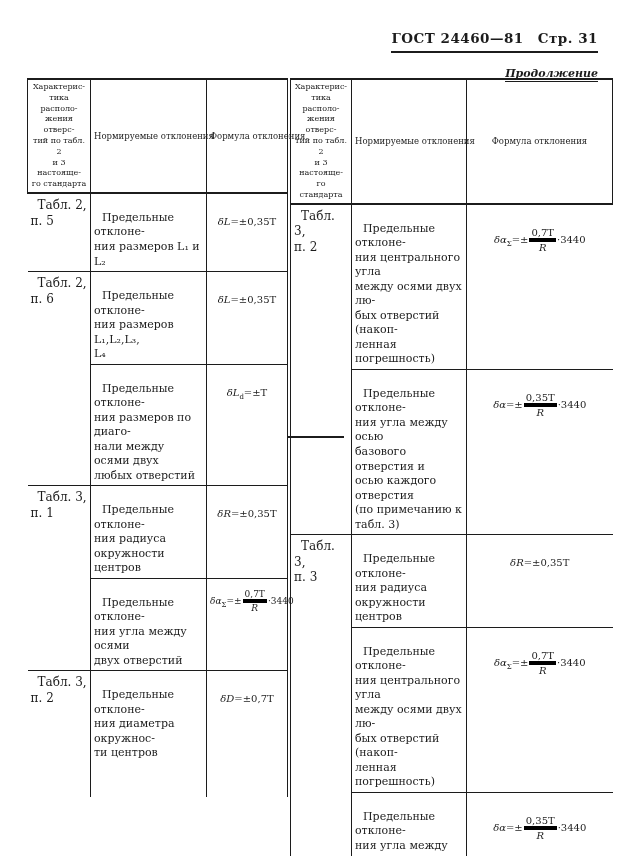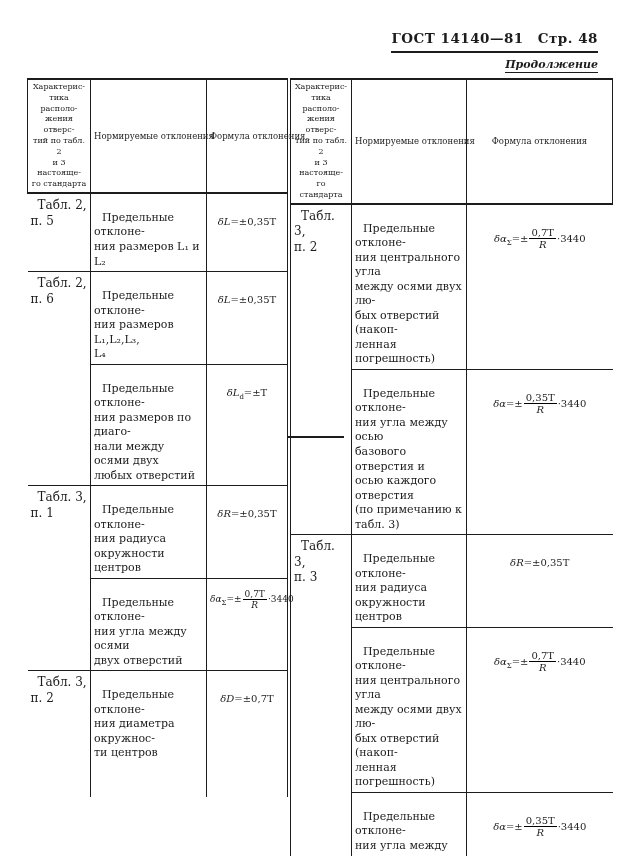--- a/index.html
+++ b/index.html
@@ -12,21 +12,21 @@
     overflow: hidden;
   }
 
   
   .page-header { position:absolute; top:30px; right:42px; text-align:right; }
   .gost-line {
     font-weight:bold; font-size:13.5px; letter-spacing:0.5px;
     border-bottom:2px solid #1c1c1c; padding-bottom:5px; white-space:nowrap;
   }
   .gost-line .pg { margin-left:14px; }
-  .continuation-wrap { }
+  .continuation-wrap { margin-top:9px; }
   .continuation {
     display:inline-block; font-style:italic; font-weight:bold; font-size:11px;
     border-bottom:1px solid #1c1c1c; padding-bottom:1px;
   }
 
   
   .table-wrap { position:absolute; top:78px; left:27px; display:flex; align-items:flex-start; }
   table { border-collapse:collapse; table-layout:fixed; border-top:2px solid #1c1c1c; }
   .tbl-left  { width:260px; }
   .tbl-right { width:322px; margin-left:2px; border-left:1px solid #1c1c1c; }
@@ -51,36 +51,36 @@
   }
   .h65 { height:65px; }
 
   .ref  { font-size:12px; line-height:1.3; white-space:pre-line; text-indent:7px; padding-top:4px; }
   .norm { font-size:11px; line-height:1.32; white-space:pre-line; text-indent:8px; padding-top:17px; }
   .fcell { font-size:10px; text-align:center; padding-top:22px; white-space:nowrap; }
   .f-small { font-size:9px; padding-top:10px; }
   .fb { font-style:italic; }
   sub.fs { font-size:7px; }
   .frac { display:inline-block; vertical-align:middle; text-align:center; margin:0 1px; }
-  .frac .num { display:block; border-bottom:1px solid #000000; padding:0 2px; line-height:1.15; }
+  .frac .num { display:block; border-bottom:4px solid #000000; padding:0 2px; line-height:1.15; }
   .frac .den { display:block; line-height:1.15; font-style:italic; }
 
   .h29{height:29px}.h36{height:36px}.h45{height:45px}.h33{height:33px}
   .h40{height:40px}.h51{height:51px}.h34{height:34px}
   .h63{height:63px}.h62{height:62px}.h66{height:66px}
 
   
   .end-rule { position:absolute; top:436px; left:287px; width:57px; border-top:2px solid #1c1c1c; }
 </style>
 </head>
 <body>
 
 <div class="page-header">
   <div class="gost-line">
-    <span>ГОСТ 14140—81</span><span class="pg">Стр. 48</span>
+    <span>ГОСТ 24460—81</span><span class="pg">Стр. 31</span>
   </div>
   <div class="continuation-wrap">
     <span class="continuation">Продолжение</span>
   </div>
 </div>
 
 <div class="table-wrap">
 
   <table class="tbl-left">
     <colgroup>

